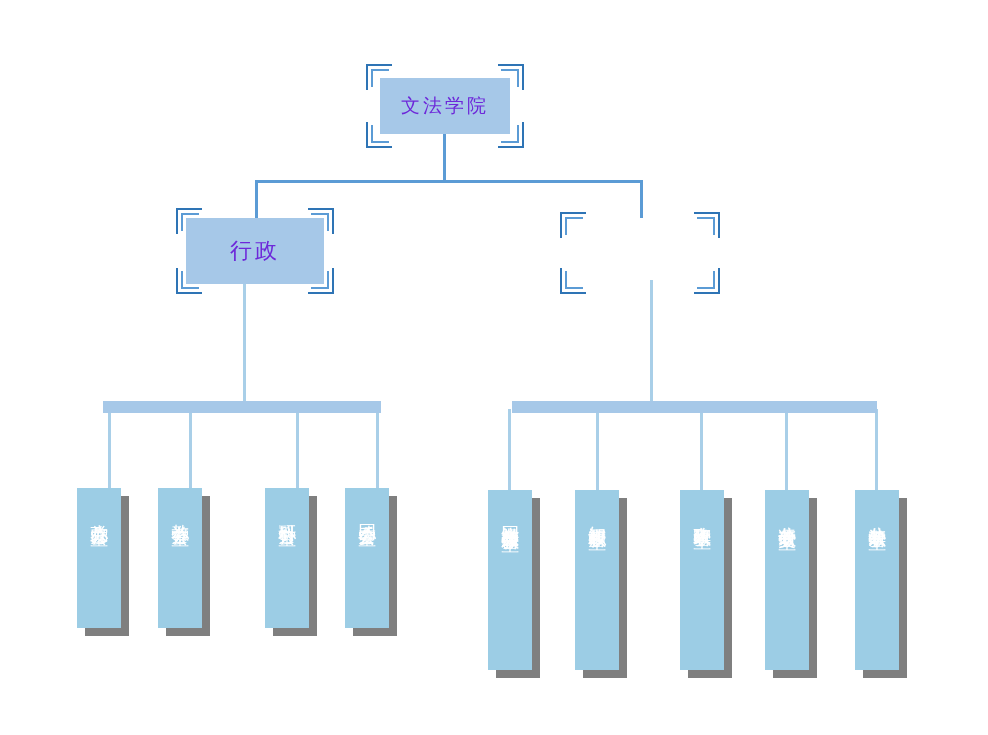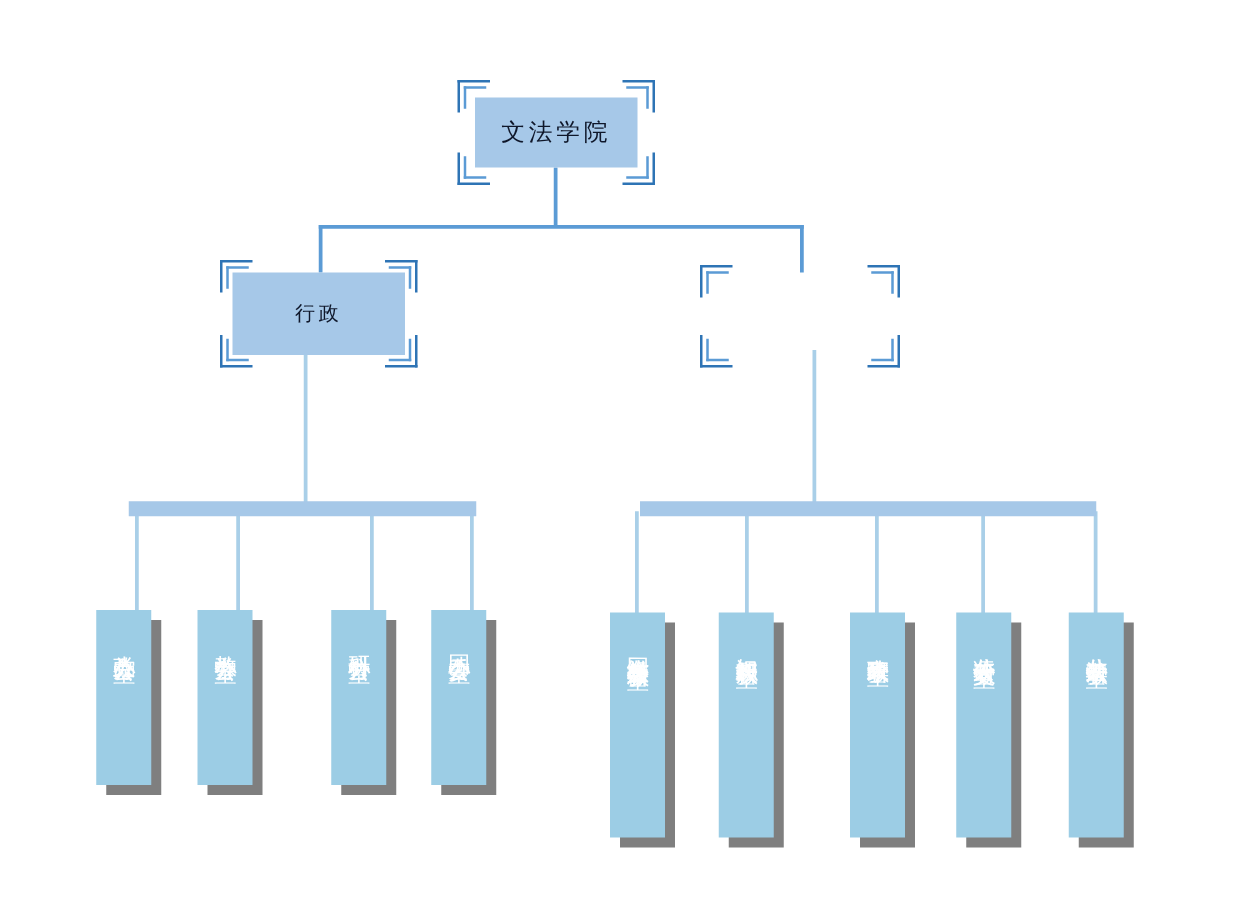--- a/index.html
+++ b/index.html
@@ -22,27 +22,27 @@
   .node-box {
     position: absolute;
     background: #a6c8e8;
     display: flex;
     align-items: center;
     justify-content: center;
     box-sizing: border-box;
     z-index: 4;
   }
   .node-label {
-    color: #0f172a;
+    color: #6d28d9;
     white-space: nowrap;
     letter-spacing: 3px;
     font-weight: normal;
   }
   .node-root .node-label { font-size: 19px; }
-  .node-mid  .node-label { font-size: 16px; }
+  .node-mid  .node-label { font-size: 22px; }
 
   
   .bracket {
     position: absolute;
     width: 26px;
     height: 26px;
     z-index: 5;
     pointer-events: none;
   }
   .bracket::before,

